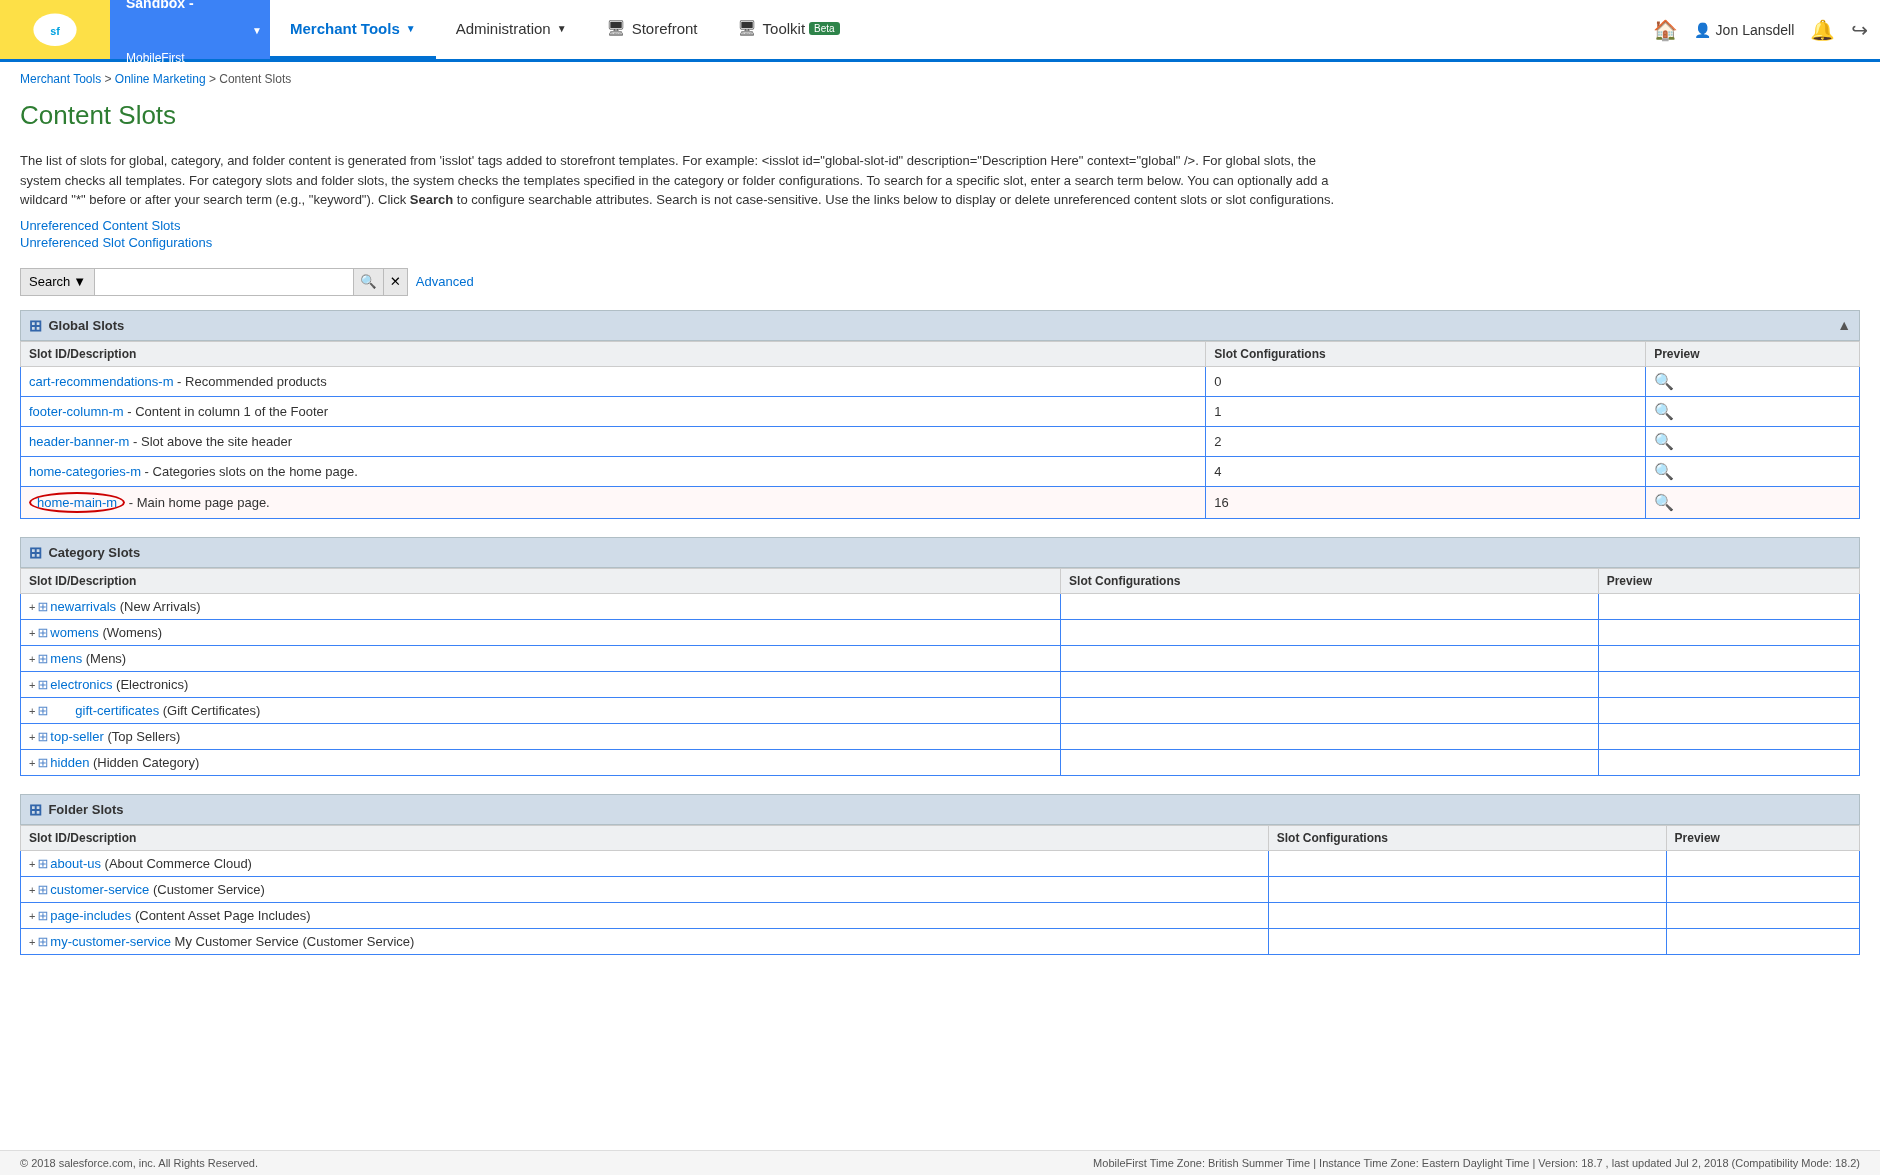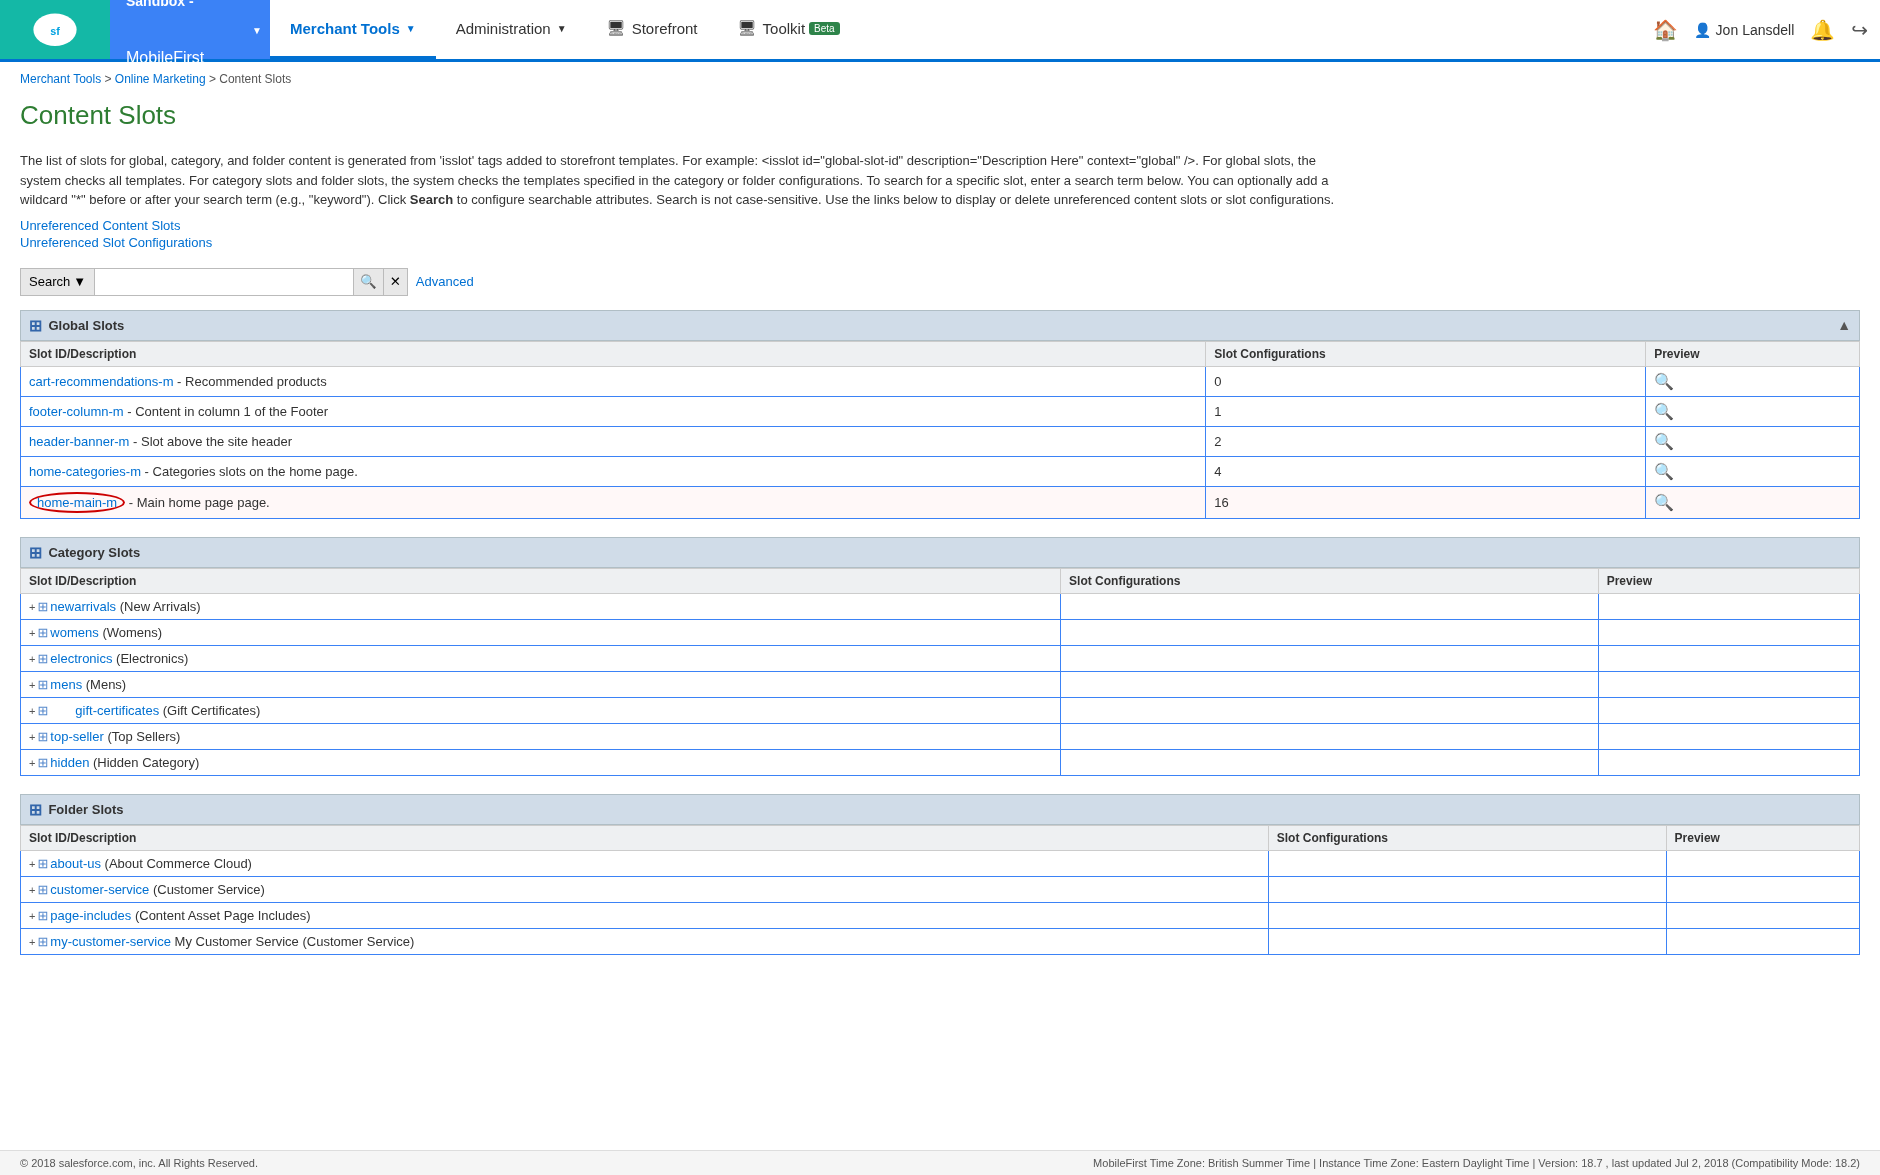--- a/index.html
+++ b/index.html
@@ -7,41 +7,41 @@
 
     
     .top-nav {
       display: flex;
       align-items: stretch;
       background: #fff;
       border-bottom: 3px solid #0070d2;
       height: 62px;
     }
     .salesforce-logo {
-      background: #14b8a6;
+      background: #fde047;
       width: 110px;
       display: flex;
       align-items: center;
       justify-content: center;
       flex-shrink: 0;
     }
     .salesforce-logo svg { width: 48px; height: 48px; }
     .sandbox-label {
       background: #3b82f6;
       color: #fff;
       display: flex;
       flex-direction: column;
       justify-content: center;
       padding: 0 16px;
       min-width: 160px;
       font-size: 14px;
       font-weight: bold;
       position: relative;
     }
-    .sandbox-label .sub { font-size: 16px; font-weight: normal; margin-top: 40px; }
+    .sandbox-label .sub { font-size: 12px; font-weight: normal; margin-top: 40px; }
     .sandbox-label .arrow { font-size: 10px; position: absolute; right: 8px; top: 50%; transform: translateY(-50%); }
     .nav-items { display: flex; align-items: stretch; flex: 1; }
     .nav-item {
       display: flex;
       align-items: center;
       padding: 0 20px;
       font-size: 15px;
       color: #333;
       cursor: pointer;
       border-bottom: 3px solid transparent;
@@ -383,26 +383,26 @@
             <td><span class="expand-icon">+</span><span class="slot-tree-icon">⊞</span><a href="#" style="color:#0070d2;">newarrivals</a> (New Arrivals) <rendering category="" catlanding=""></rendering></td>
             <td></td>
             <td></td>
           </tr>
           <tr>
             <td><span class="expand-icon">+</span><span class="slot-tree-icon">⊞</span><a href="#" style="color:#0070d2;">womens</a> (Womens) <rendering category="" catlanding=""></rendering></td>
             <td></td>
             <td></td>
           </tr>
           <tr>
+            <td><span class="expand-icon">+</span><span class="slot-tree-icon">⊞</span><a href="#" style="color:#0070d2;">mens</a> (Mens) <rendering category="" catlanding=""></rendering></td>
+            <td></td>
+            <td></td>
+          </tr>
+          <tr>
             <td><span class="expand-icon">+</span><span class="slot-tree-icon">⊞</span><a href="#" style="color:#0070d2;">electronics</a> (Electronics) <rendering category="" catlanding=""></rendering></td>
-            <td></td>
-            <td></td>
-          </tr>
-          <tr>
-            <td><span class="expand-icon">+</span><span class="slot-tree-icon">⊞</span><a href="#" style="color:#0070d2;">mens</a> (Mens) <rendering category="" catlanding=""></rendering></td>
             <td></td>
             <td></td>
           </tr>
           <tr>
             <td><span class="expand-icon">+</span><span class="slot-tree-icon">⊞</span><a href="#" style="color:#0070d2;margin-left:25px;">gift-certificates</a> (Gift Certificates)</td>
             <td></td>
             <td></td>
           </tr>
           <tr>
             <td><span class="expand-icon">+</span><span class="slot-tree-icon">⊞</span><a href="#" style="color:#0070d2;">top-seller</a> (Top Sellers)</td>

